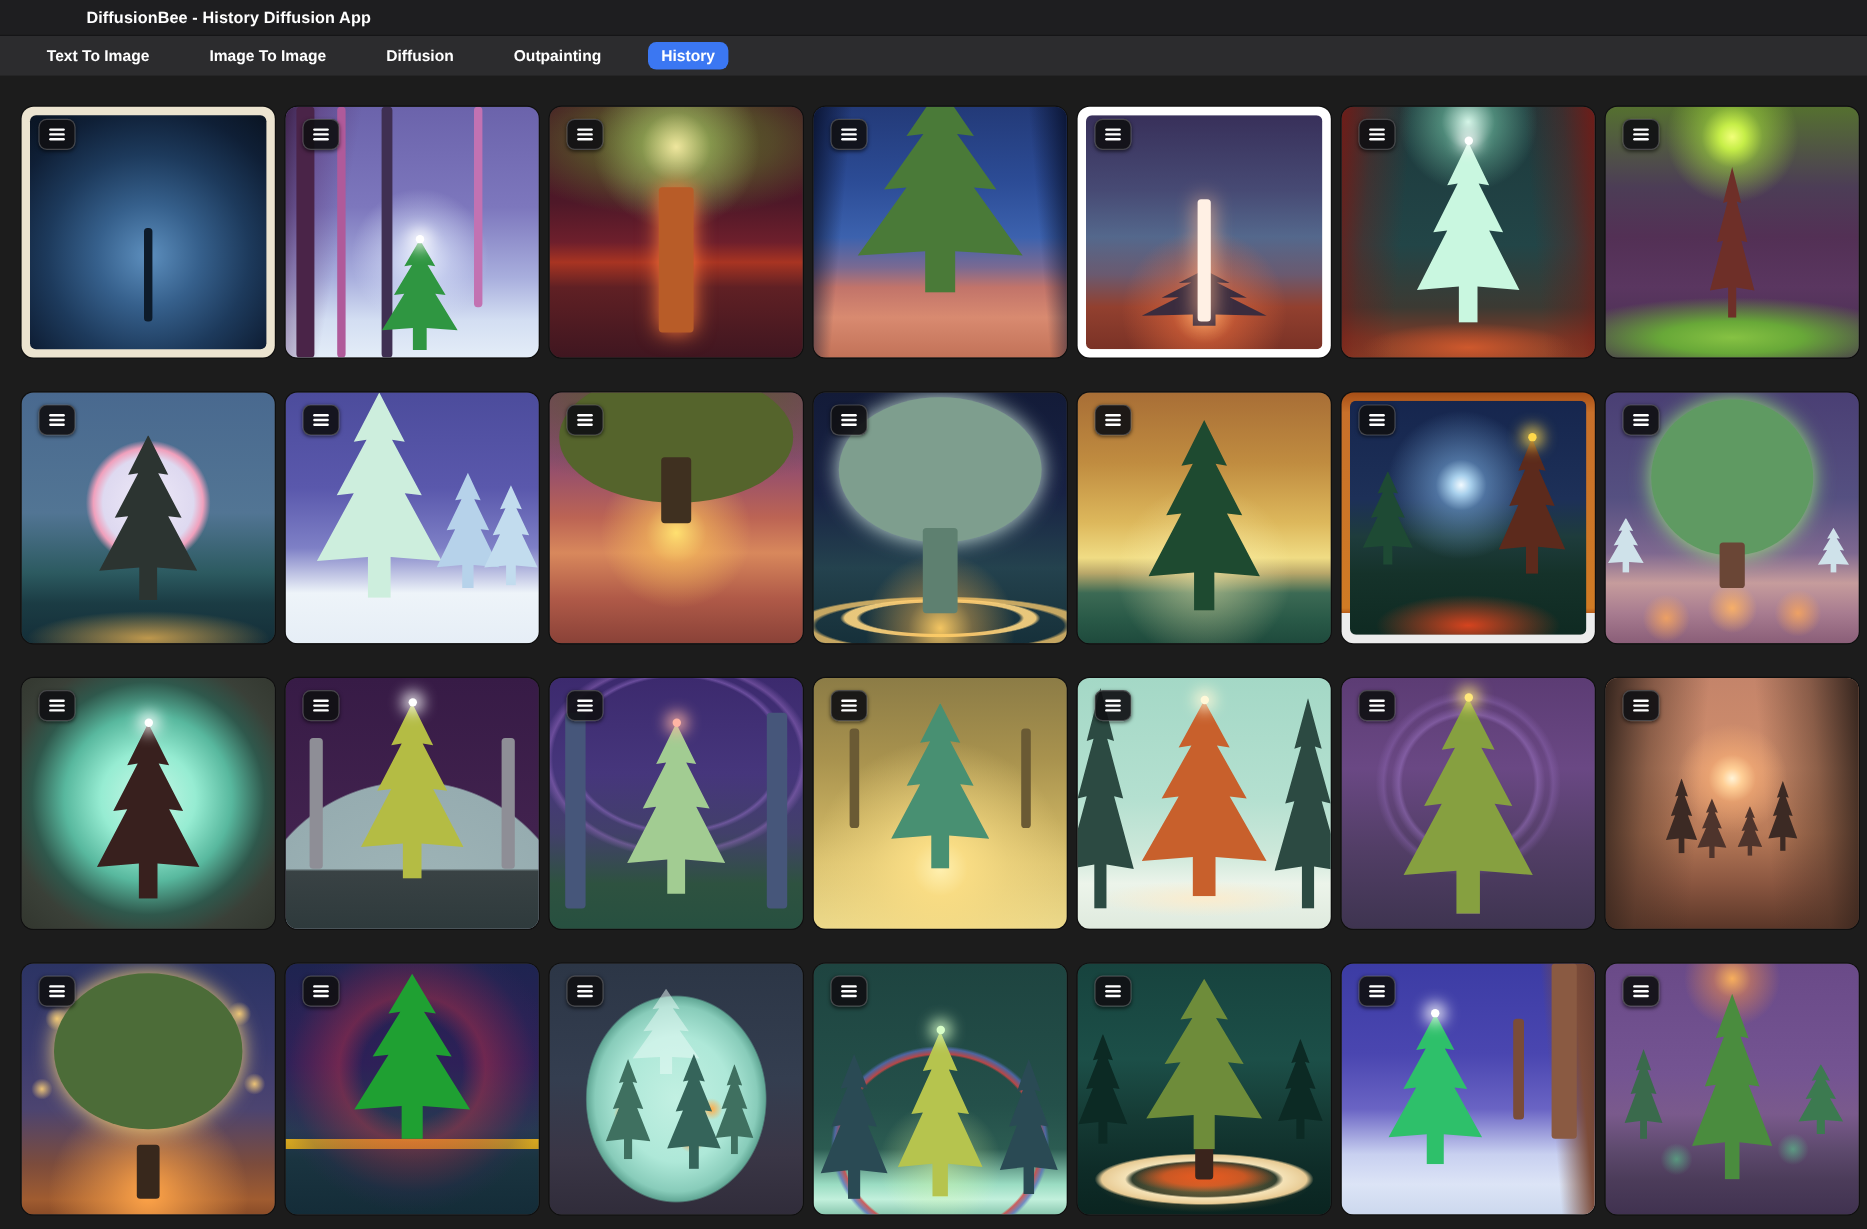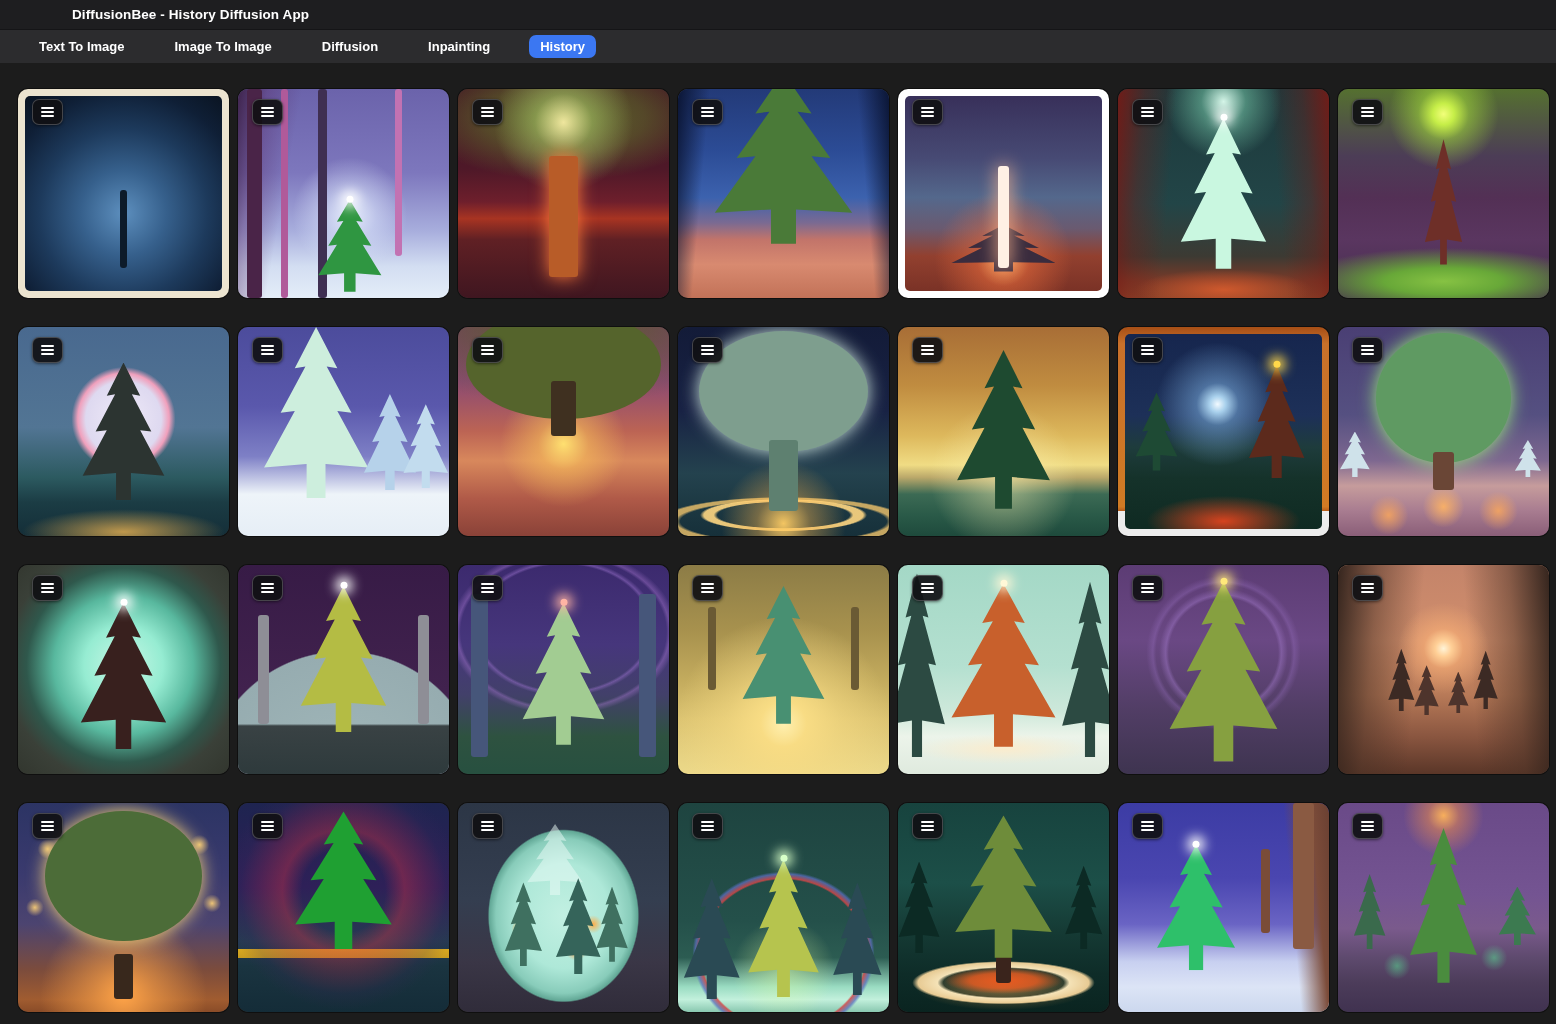--- a/index.html
+++ b/index.html
@@ -26,21 +26,21 @@
 <body>
 
 <header class="titlebar">
   <div class="title">DiffusionBee - History Diffusion App</div>
 </header>
 
 <nav class="tabbar">
     <div class="tab">Text To Image</div>
     <div class="tab">Image To Image</div>
     <div class="tab">Diffusion</div>
-    <div class="tab">Inpainting</div>
+    <div class="tab">Outpainting</div>
     <div class="tab active">History</div>
   </nav>
 
 <main class="grid">
     <div class="thumb framed" title="Dark moonlit blue forest framed by pine needles, cream card border" style="background: rgb(236, 228, 208);">
       <div class="art" style="background: radial-gradient(circle at 50% 60%, rgb(93, 143, 190) 0%, rgb(54, 96, 140) 28%, rgb(29, 58, 92) 55%, rgb(15, 31, 54) 80%, rgb(10, 20, 34) 100%);">
         <div class="tree trunk" style="background: rgb(13, 27, 42); left: 48%; width: 4%; height: 40%; bottom: 12%;"></div>
       </div>
       <div class="menu-btn">
         <div class="hamb">

